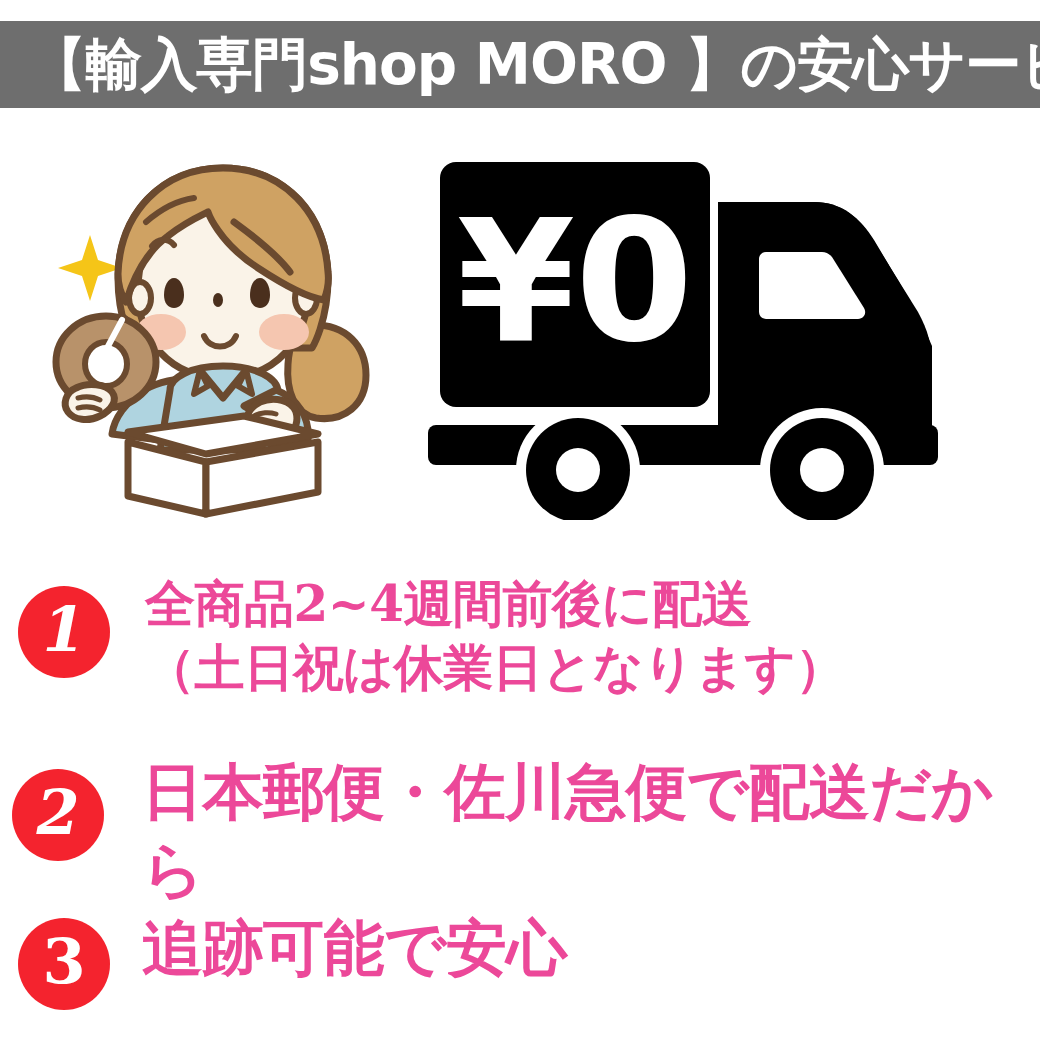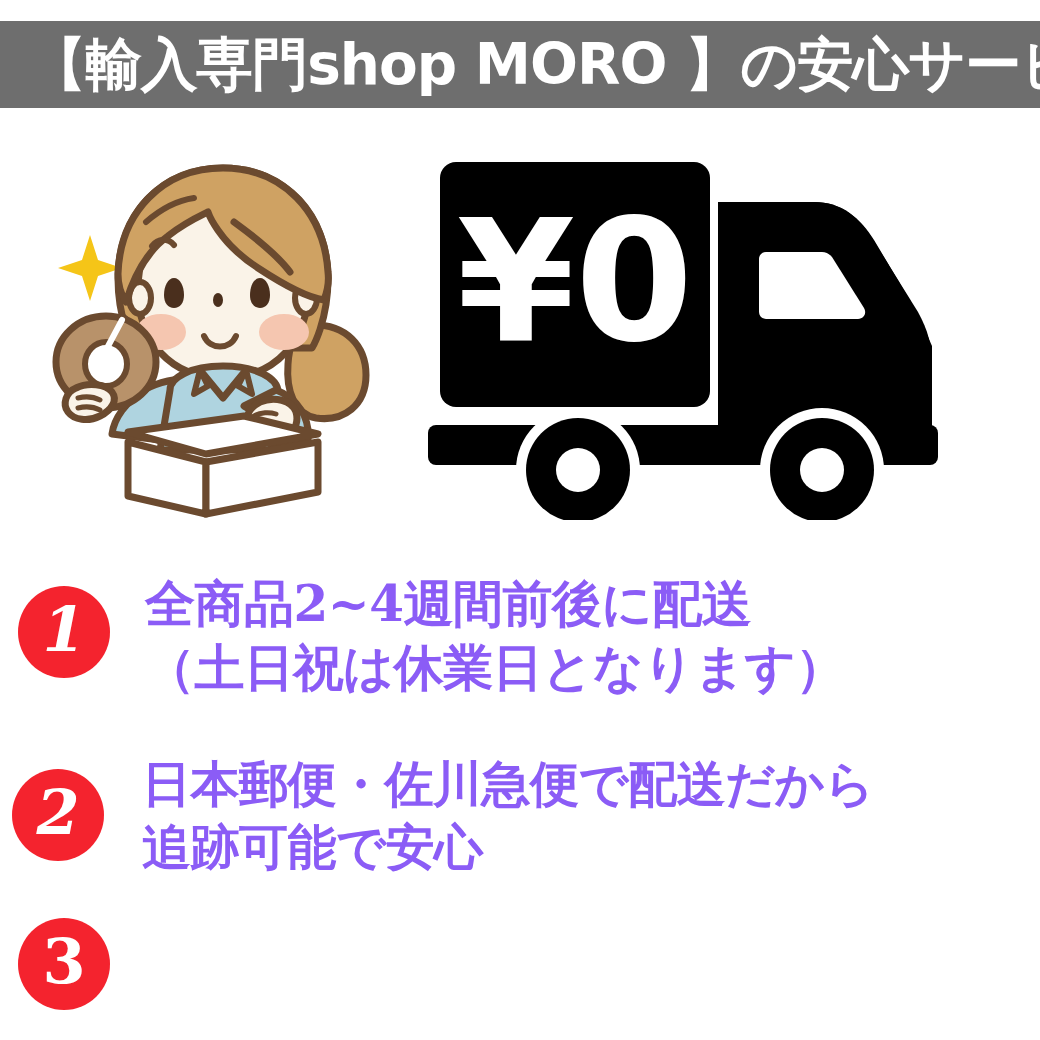--- a/index.html
+++ b/index.html
@@ -99,37 +99,37 @@
     font-family: "DejaVu Serif", "Liberation Serif", serif;
     font-size: 62px;
     font-weight: 700;
     font-style: italic;
     line-height: 1;
     box-sizing: border-box;
     padding-bottom: 4px;
   }
   .point-text {
     flex: 1 1 auto;
-    color: #8b5cf6;
+    color: #ec4899;
     font-family: "DejaVu Serif", "Liberation Serif", serif;
     font-size: 50px;
     font-weight: 700;
     line-height: 1.28;
     white-space: pre-line;
     letter-spacing: -0.5px;
   }
 
   
   #row-1 { position: absolute; left: 18px; top: 38px; width: 1010px; }
   #row-1 .badge { margin-top: 0px; }
   #row-1 .point-text { margin-left: 35px; margin-top: -14px; }
 
   #row-2 { position: absolute; left: 12px; top: 213px; width: 1016px; }
   #row-2 .badge { margin-top: 8px; }
-  #row-2 .point-text { margin-left: 38px; margin-top: -8px; font-size: 49px; }
+  #row-2 .point-text { margin-left: 38px; margin-top: -8px; font-size: 61px; }
 
   #row-3 { position: absolute; left: 18px; top: 370px; width: 1010px; }
   #row-3 .badge { margin-top: 0px; font-style: normal; }
   #row-3 .point-text { margin-left: 40px; margin-top: 10px; font-size: 50px; }
 </style>
 </head>
 <body>
 
 <div id="page">
 

